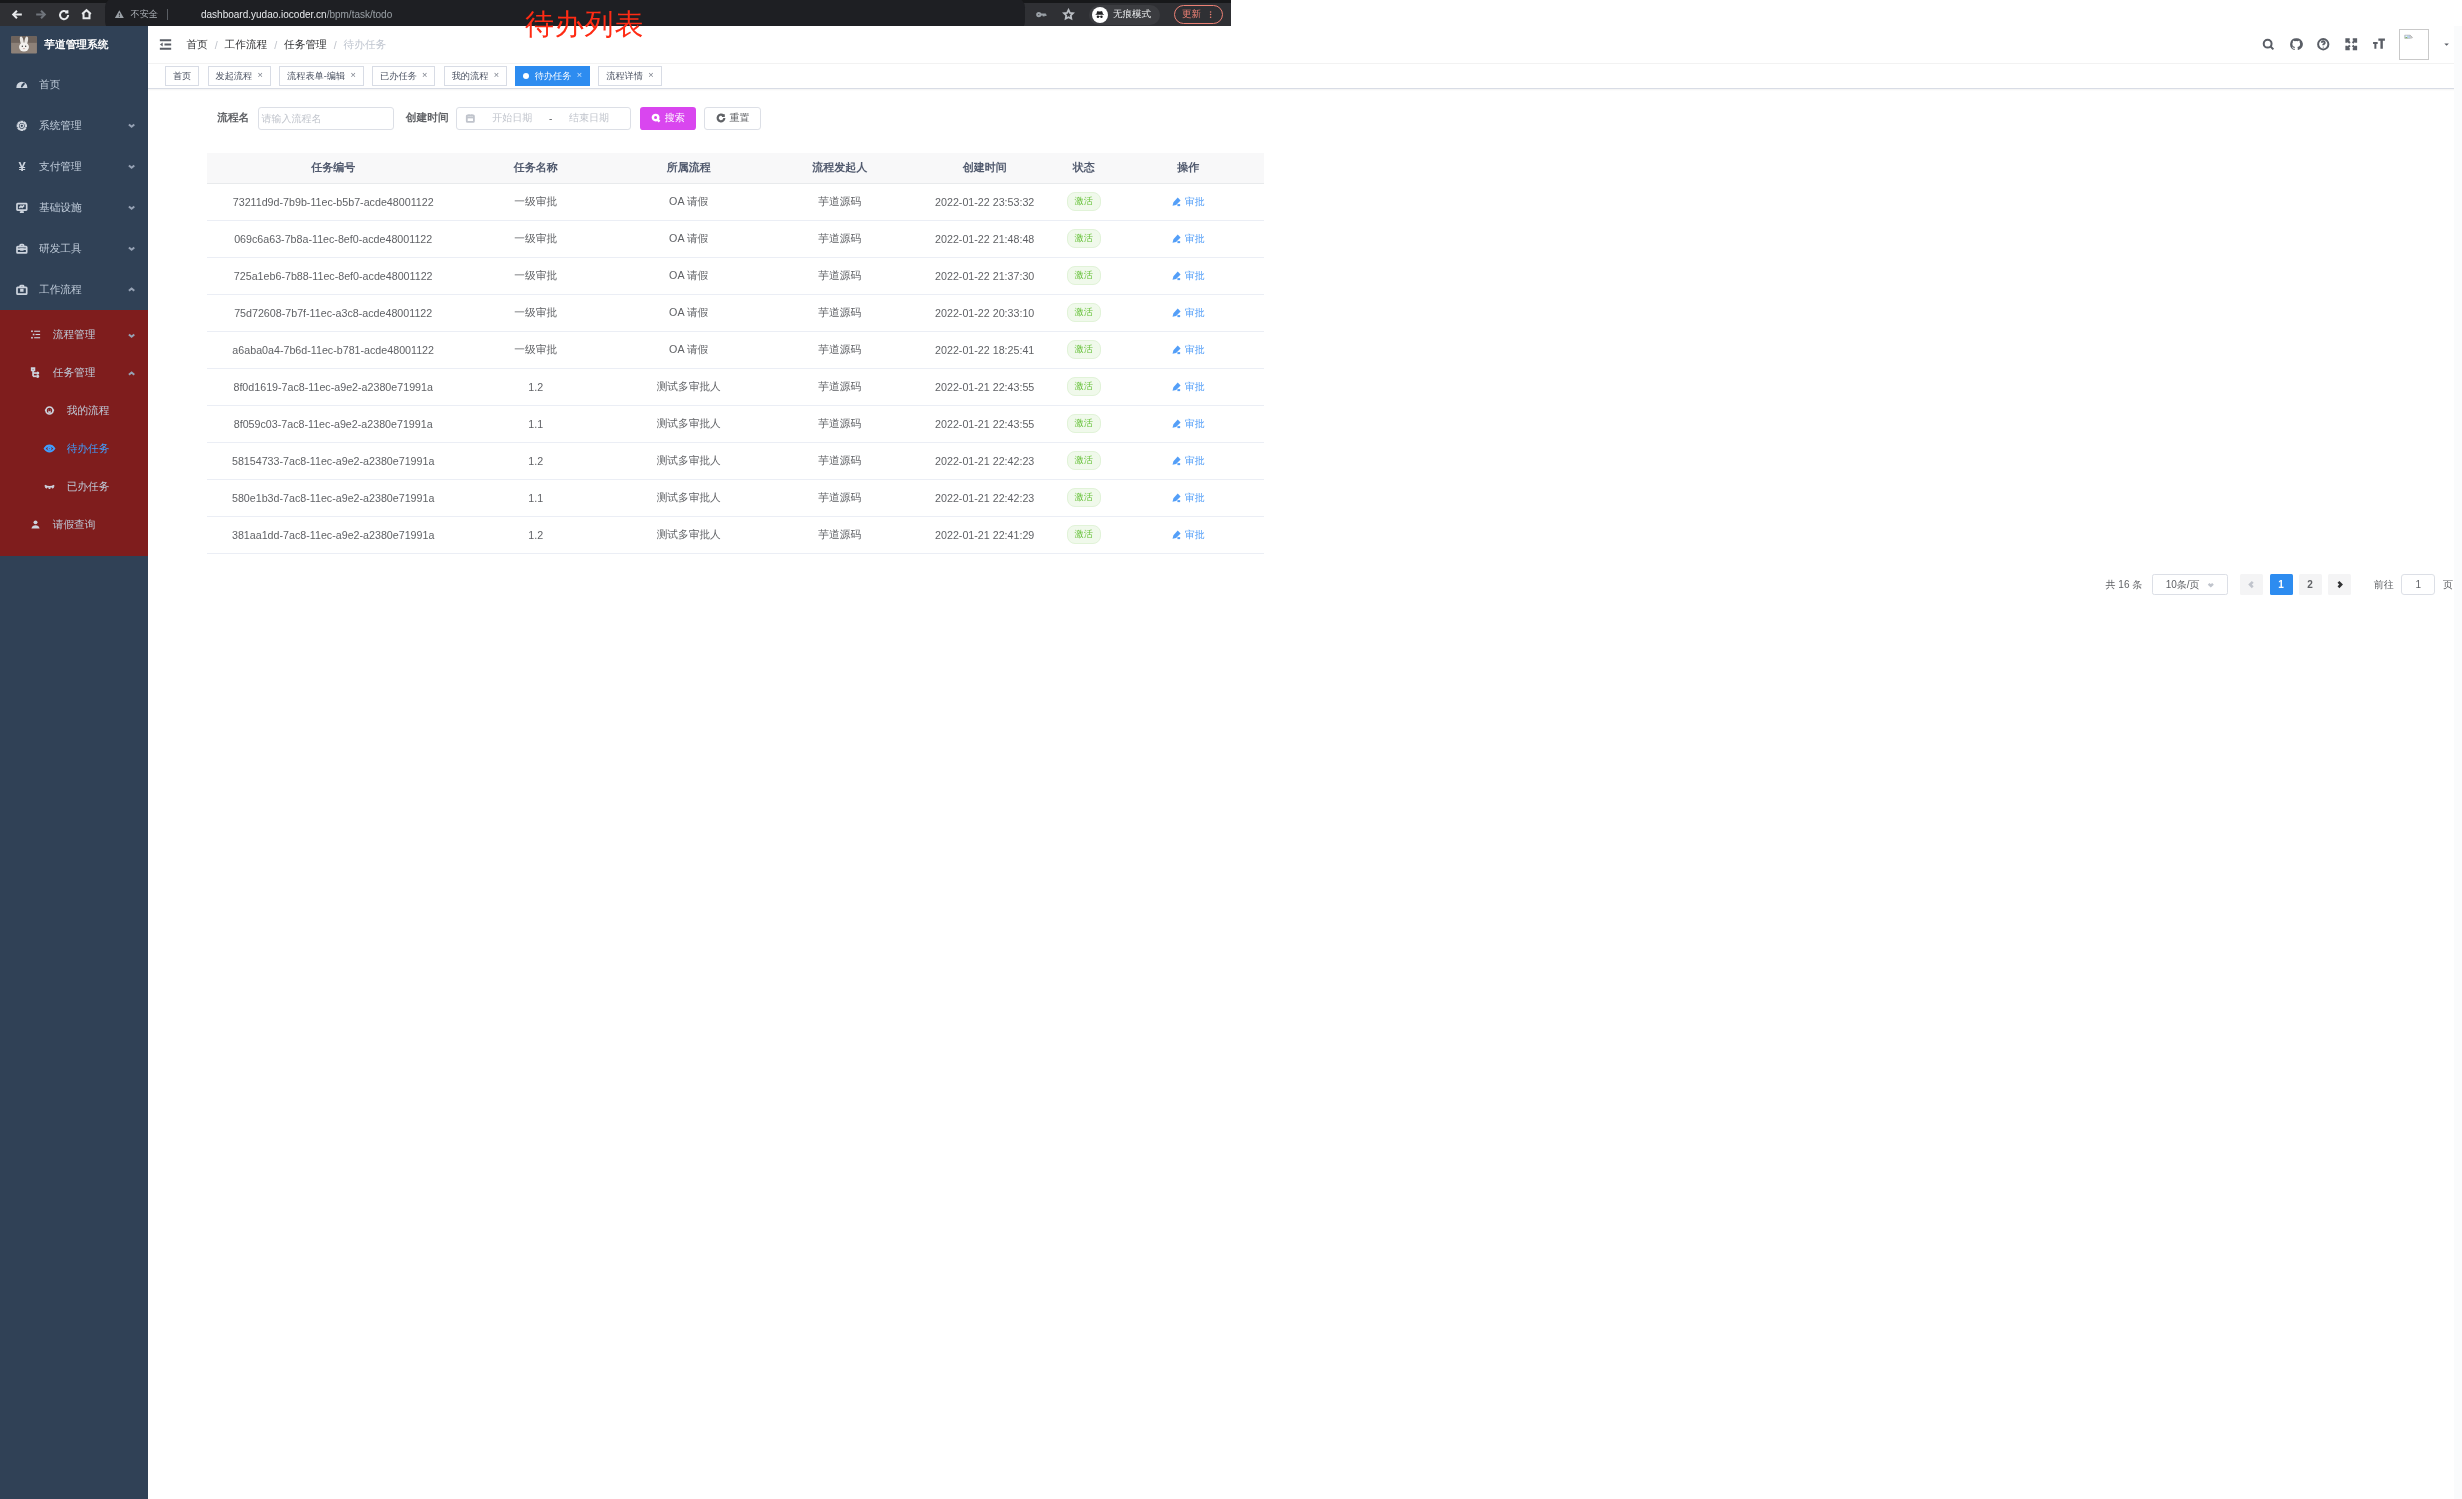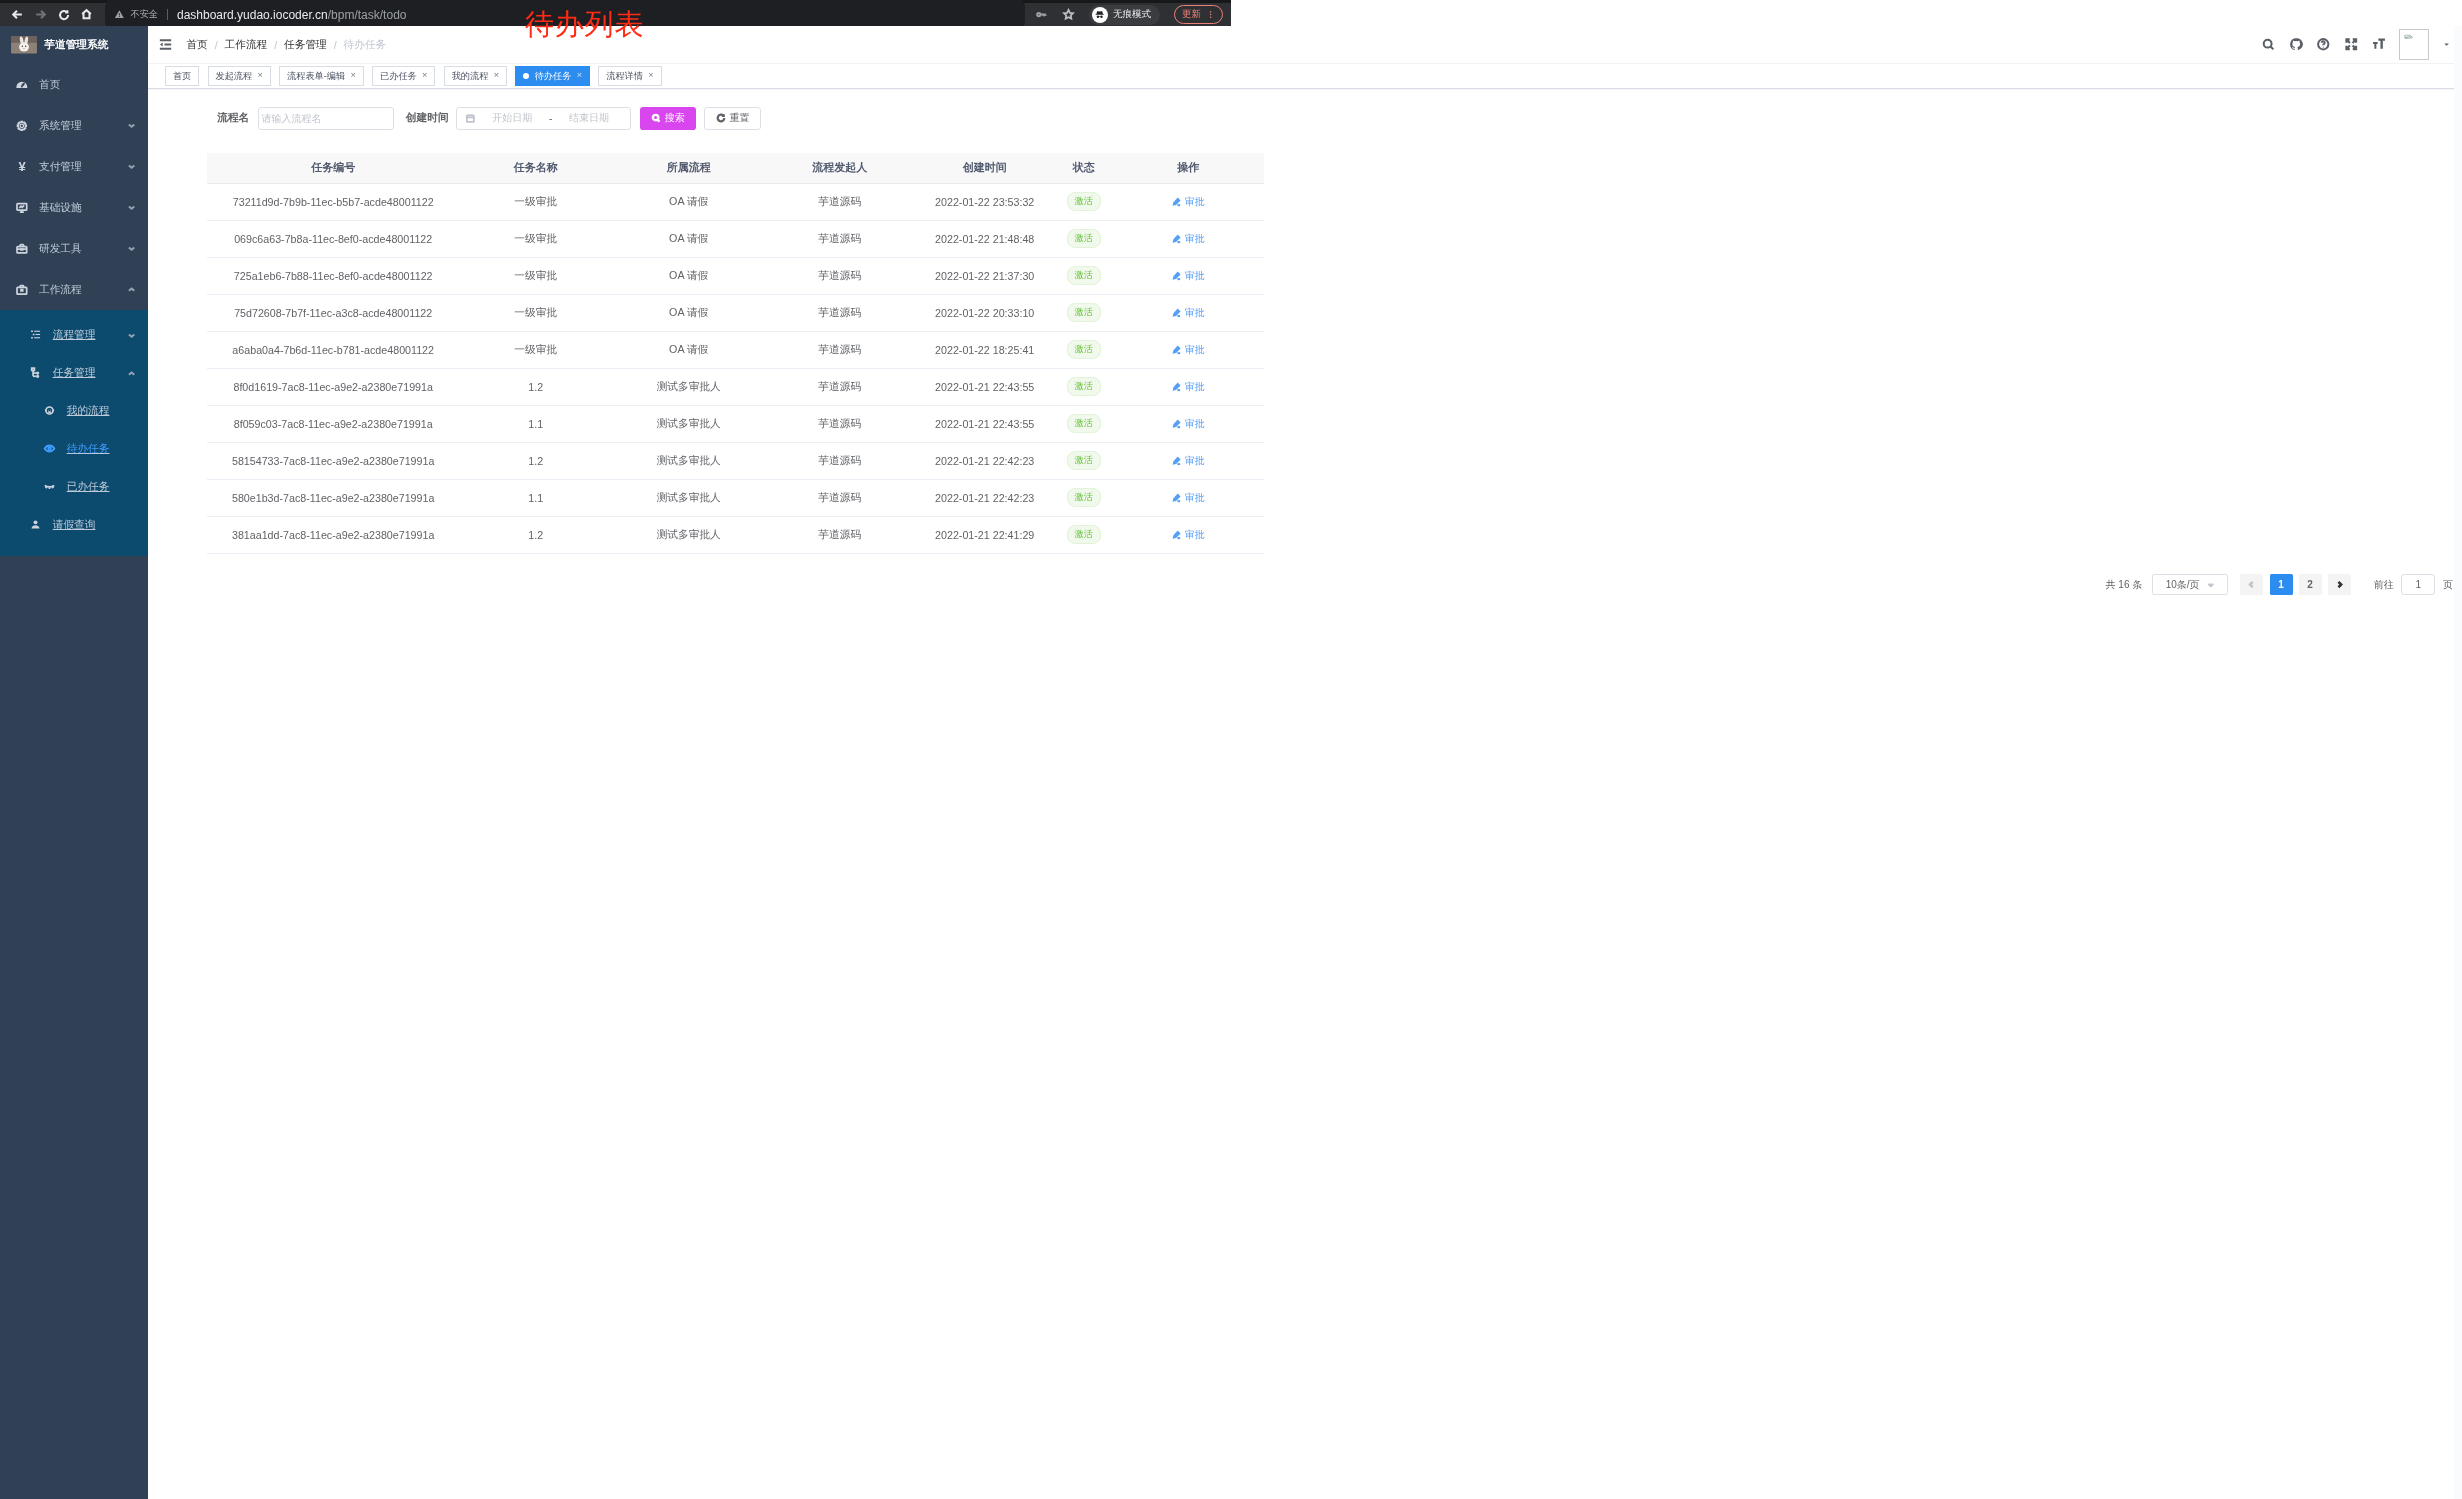--- a/index.html
+++ b/index.html
@@ -11,21 +11,21 @@
   
   .chrome { position:absolute; left:0; top:0; width:1231px; height:26px; background:#2f3034; }
   .chrome-top { height:3.1px; background:#17181a; }
   .chrome-row { height:23px; display:flex; align-items:center; padding:0 7.6px; gap:3.1px; }
   .nav-btn { width:20px; height:20px; display:flex; align-items:center; justify-content:center; color:#e8eaed; }
   .nav-btn.dim { color:#70757c; }
   .addr-pill { flex:1; height:33px; margin:0 7.6px 0 4.6px; background:#1e1f23; border-radius:9.2px;
     display:flex; align-items:center; padding:0 9.2px; gap:6px; min-width:0; }
   .sec-label { color:#aeb3ba; font-size:9.2px; }
   .addr-sep { width:0.8px; height:10.7px; background:#5a5e64; margin:0 3.1px; }
-  .url { font-size:12px; color:#e8eaed; white-space:nowrap; overflow:hidden; }
+  .url { font-size:10px; color:#e8eaed; white-space:nowrap; overflow:hidden;margin-left:24px; }
   .url .path { color:#9aa0a6; }
   .chrome-right { display:flex; align-items:center; gap:14px; }
   .incog-pill { height:20px; background:#3b3c40; border-radius:10px; display:flex; align-items:center;
     gap:5.3px; padding:0 9.2px 0 2.3px; color:#f1f3f4; font-size:9.5px; }
   .incog-circle { width:16px; height:16px; border-radius:50%; background:#fff; display:flex;
     align-items:center; justify-content:center; }
   .update-pill { height:18.3px; border:1.5px solid #ec8074; border-radius:10px; color:#ec8074;
     display:flex; align-items:center; gap:5.3px; padding:0 6.9px; font-size:9.5px; }
 
   
@@ -37,21 +37,21 @@
 
   
   .sidebar { width:148px; background:#304156; color:#bfcbd9; flex:none; display:flex; flex-direction:column; }
   .logo-row { height:38px; display:flex; align-items:center; padding-left:10.7px; gap:7.6px; }
   .logo-img { width:26px; height:17.5px; border-radius:1.5px; overflow:hidden; flex:none; }
   .logo-title { color:#fff; font-size:10.7px; font-weight:bold; white-space:nowrap;font-family:Liberation Mono, monospace; }
   .menu-item { height:41px; display:flex; align-items:center; padding:0 12.2px 0 15.3px; font-size:10.7px; cursor:pointer; }
   .mi-icon { width:13.7px; height:13.7px; margin-right:10px; color:#cdd4de; flex:none; }
   .mi-label { flex:1; white-space:nowrap; }
   .chev { color:#96a2b4; flex:none; }
-  .submenu { background:#0c4a6e; padding:6.1px 0 12.2px;text-decoration:underline; }
+  .submenu { background:#7f1d1d; padding:6.1px 0 12.2px; }
   .submenu .menu-item { height:38px; padding-left:29px; }
   .submenu .menu-item.sub-child { padding-left:43px; }
   .menu-item.active { color:#409eff; }
   .menu-item.active .mi-icon { color:#409eff; }
 
   
   .main { flex:1; display:flex; flex-direction:column; background:#fff; min-width:0; position:relative; }
   .page-header { height:38px; display:flex; align-items:center; padding:0 10.7px 0 9.2px;
     border-bottom:0.8px solid #f2f2f2; flex:none; }
   .hamburger { width:17px; height:17px; color:#5a5e66; cursor:pointer; }

